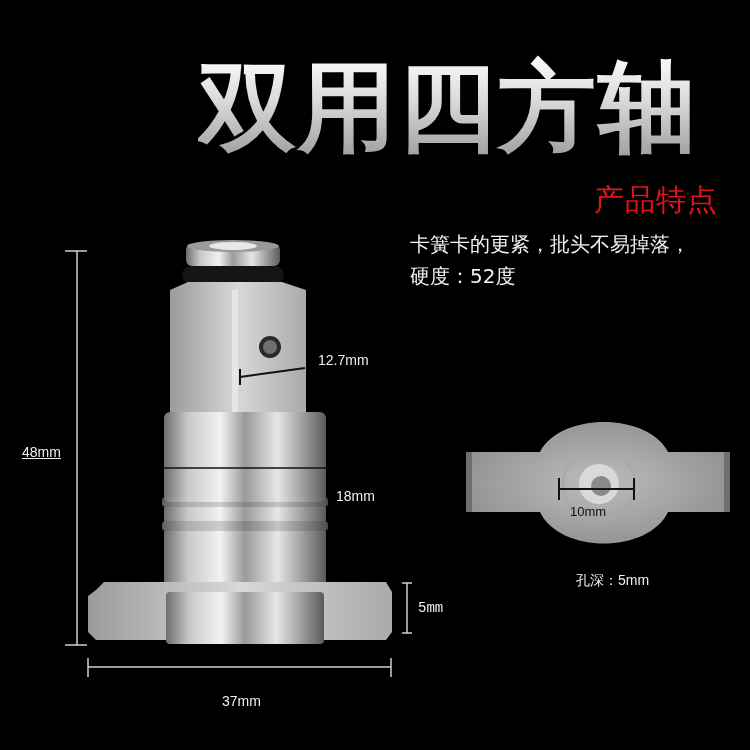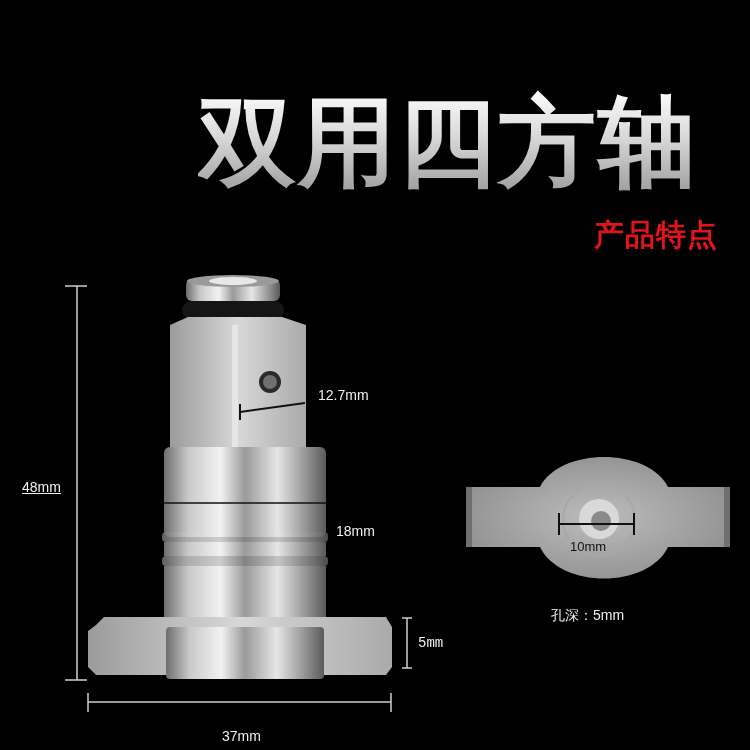--- a/index.html
+++ b/index.html
@@ -1,39 +1,41 @@
 <!DOCTYPE html>
 <html><head>
   <meta charset="utf-8">
   <style>
     html, body { margin:0; padding:0; background:#000; }
     body { width:750px; height:750px; position:relative; overflow:hidden; font-family:"DejaVu Sans", sans-serif; color:#fff; }
-    .abs { position:absolute;margin-top:35px; }
+    .abs { position:absolute; }
     .title {
       left:198px; top:52px; width:540px; height:110px;
       font-size:98px; font-weight:bold; letter-spacing:2px; line-height:110px;
       background:linear-gradient(180deg,#ffffff 0%,#d9d9d9 45%,#9a9a9a 100%);
       -webkit-background-clip:text; background-clip:text; color:transparent;
       font-family:"DejaVu Sans", sans-serif;
     }
-    .features-heading { right:32px; top:180px; font-size:30px; color:#e0141a; font-weight:bold; letter-spacing:1px; }
+    .features-heading { right:32px; top:180px; font-size:30px; color:#e0141a; font-weight:normal; letter-spacing:1px; }
     .features-text { left:410px; top:228px; width:320px; font-size:20px; line-height:32px; color:#f2f2f2; }
     .features-text div { white-space:nowrap; }
     .dim-label { font-size:14px; color:#f0f0f0; font-family:"Liberation Sans", sans-serif;text-align:right; }
     
     .prod { left:0; top:0; width:750px; height:750px; }
     .prod svg { position:absolute; left:0; top:0; }
   </style>
 </head>
 <body>
 
 <div class="abs title">双用四方轴</div>
 
 <div class="abs features-heading">产品特点</div>
 <div class="abs features-text">
+  <div>卡簧卡的更紧，批头不易掉落，</div>
+  <div>硬度：52度</div>
 </div>
 
 <div class="abs prod">
   <svg width="750" height="750" viewBox="0 0 750 750">
     <defs>
       <linearGradient id="metal" x1="0" x2="1" y1="0" y2="0">
         <stop offset="0" stop-color="#6e6e6e"></stop>
         <stop offset="0.15" stop-color="#c9c9c9"></stop>
         <stop offset="0.35" stop-color="#f2f2f2"></stop>
         <stop offset="0.5" stop-color="#9a9a9a"></stop>
@@ -101,13 +103,13 @@
     <line x1="634" y1="478" x2="634" y2="500" stroke="#111" stroke-width="2"></line>
   </svg>
 </div>
 
 <div class="abs dim-label" style="left:22px; top:444px;text-decoration:underline;">48mm</div>
 <div class="abs dim-label" style="left:318px; top:352px;">12.7mm</div>
 <div class="abs dim-label" style="left:336px; top:488px;">18mm</div>
 <div class="abs dim-label" style="left:418px; top:600px;font-family:Liberation Mono, monospace;">5mm</div>
 <div class="abs dim-label" style="left:222px; top:693px;">37mm</div>
 <div class="abs dim-label" style="left:570px; top:504px; color:#111; font-size:13px;">10mm</div>
-<div class="abs dim-label" style="left:551px; top:572px;">孔深：5mm</div>
+<div class="abs dim-label" style="left:576px; top:572px;">孔深：5mm</div>
 
 </body></html>

